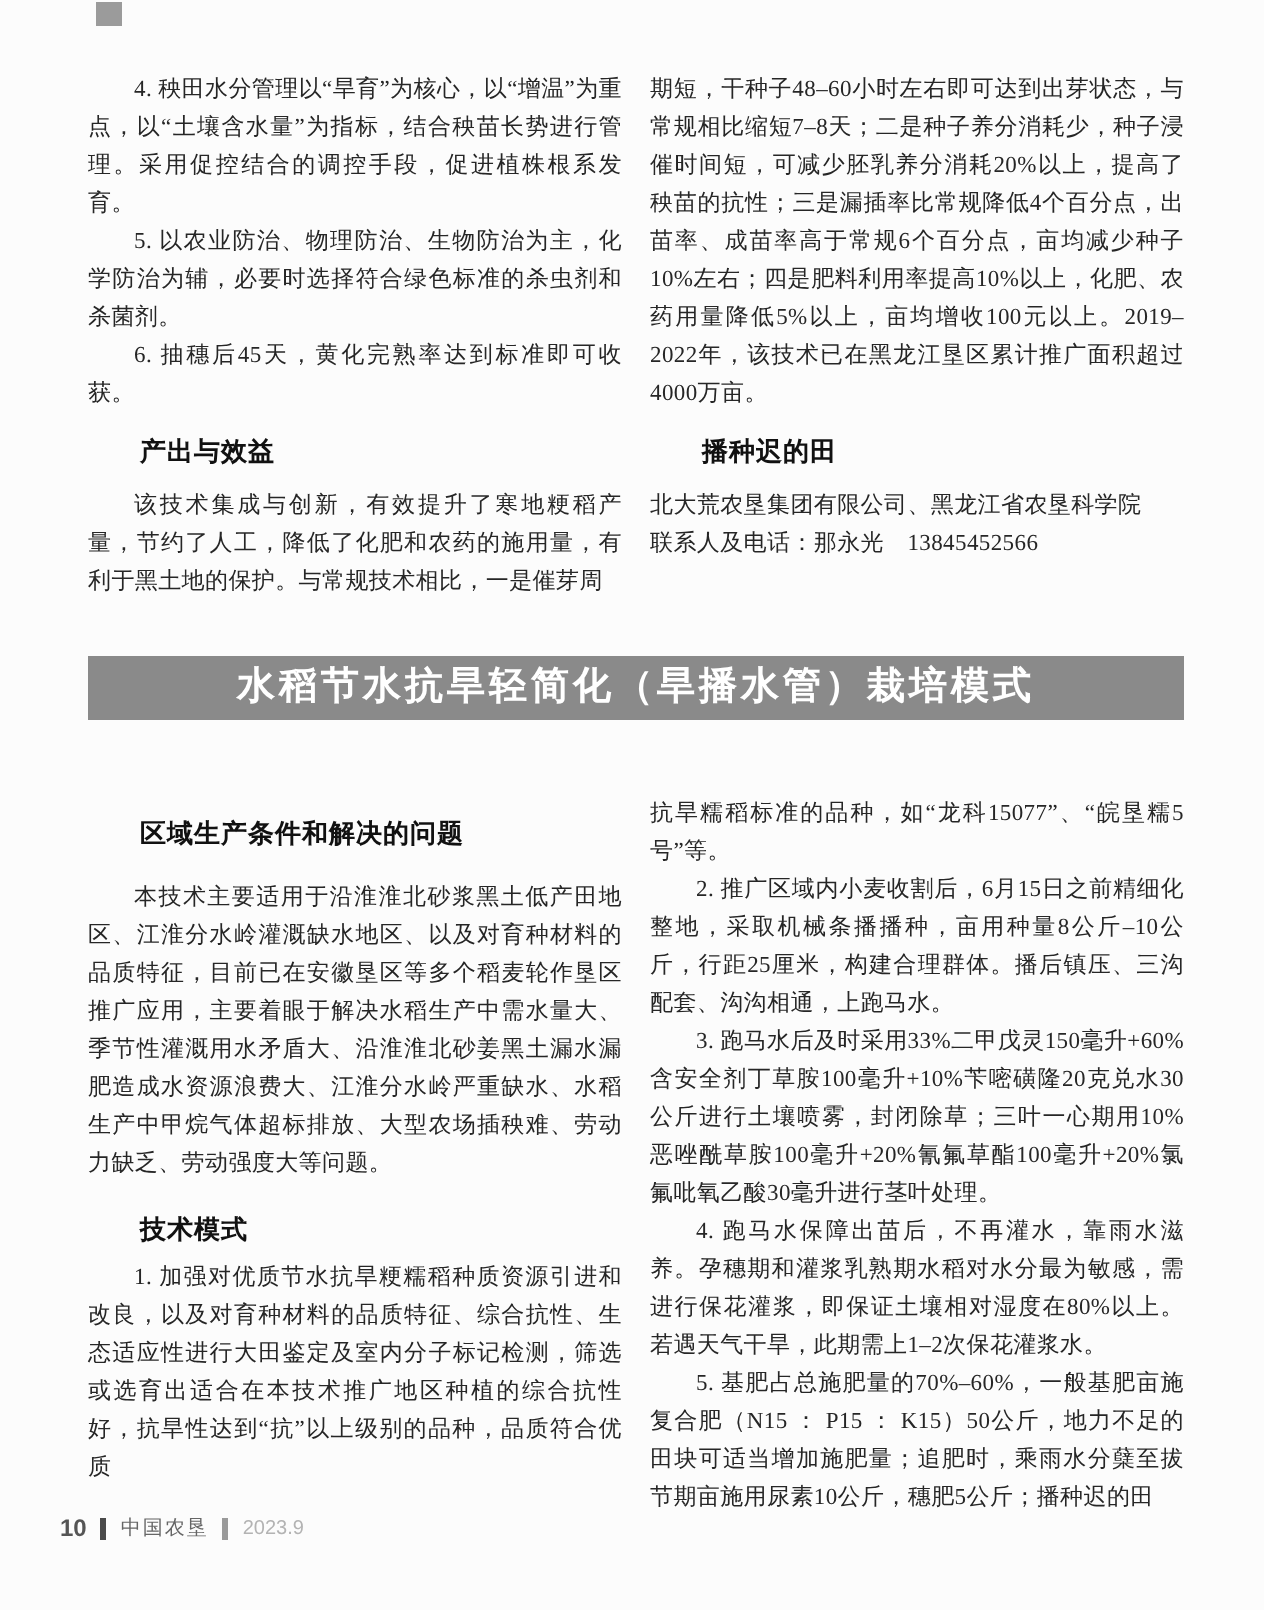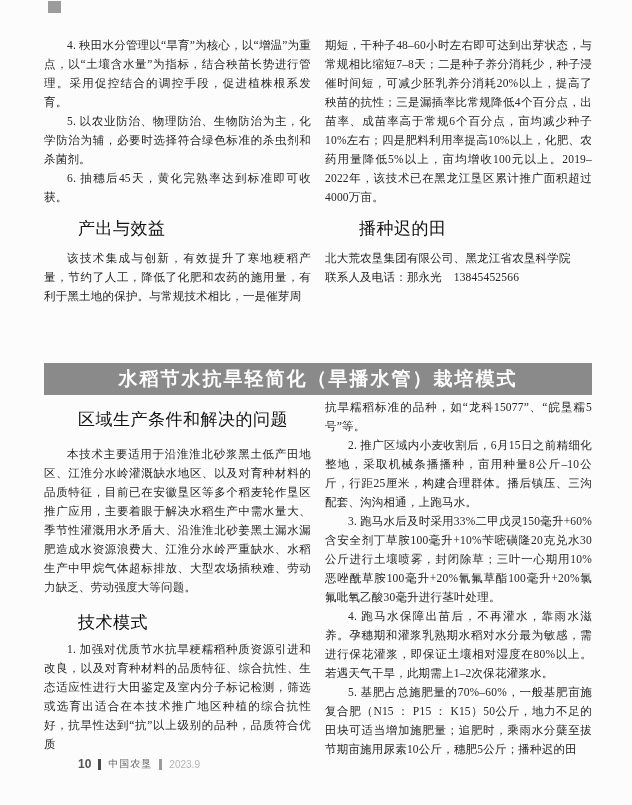--- a/index.html
+++ b/index.html
@@ -26,46 +26,46 @@
     margin:0;
     font-size:11.5px;
     line-height:19px;
     text-align:justify;
     letter-spacing:0.2px;
   }
   .body-text p.indent { text-indent:2em; }
   h3.sec {
     margin:10px 0 9px 0;
     font-family:"Liberation Sans","DejaVu Sans",sans-serif;
-    font-weight:normal;
-    font-size:17px;
+    font-weight:bold;
+    font-size:13px;
     color:#111;
     text-indent:2em;
     letter-spacing:0.5px;
   }
   .lower-columns h3.sec.first { margin-bottom:14px; }
   .lower-columns h3.sec.second { margin-top:14px; margin-bottom:6px; }
   .banner {
-    position:absolute; left:44px; top:363px;
+    position:absolute; left:44px; top:328px;
     width:548px; height:32px;
     background:#8a8a8a;
     color:#ffffff;
     font-family:"Liberation Sans","DejaVu Sans",sans-serif;
     font-weight:bold;
     font-size:19px;
     line-height:32px;
     text-align:center;
     letter-spacing:2px;
   }
   .footer {
     position:absolute; left:30px; top:757px;
     font-family:"Liberation Sans","DejaVu Sans",sans-serif;
     font-size:10px;
     color:#666;
-    display:flex; align-items:center;margin-left:48px;
+    display:flex; align-items:center;
   }
   .footer .pagenum { font-size:12px; font-weight:bold; color:#555; }
   .footer .bar {
     display:inline-block; width:3px; height:11px;
     background:#4a4a4a; margin:0 7px;
   }
   .footer .bar.light { background:#9a9a9a; }
   .footer .issue { color:#b3b3b3; }
   .footer .journal { color:#666; letter-spacing:1px;text-align:center; }
 </style>

